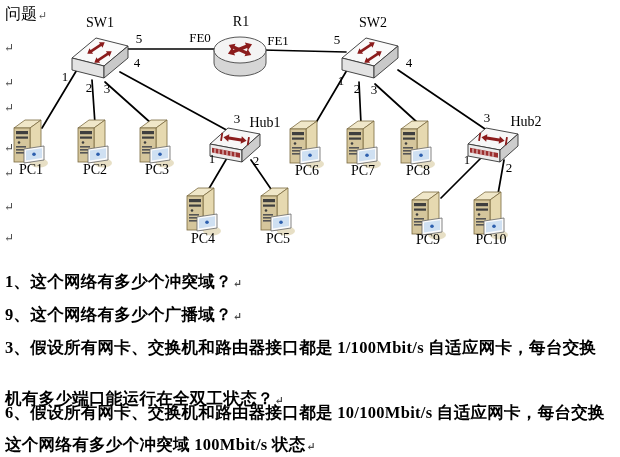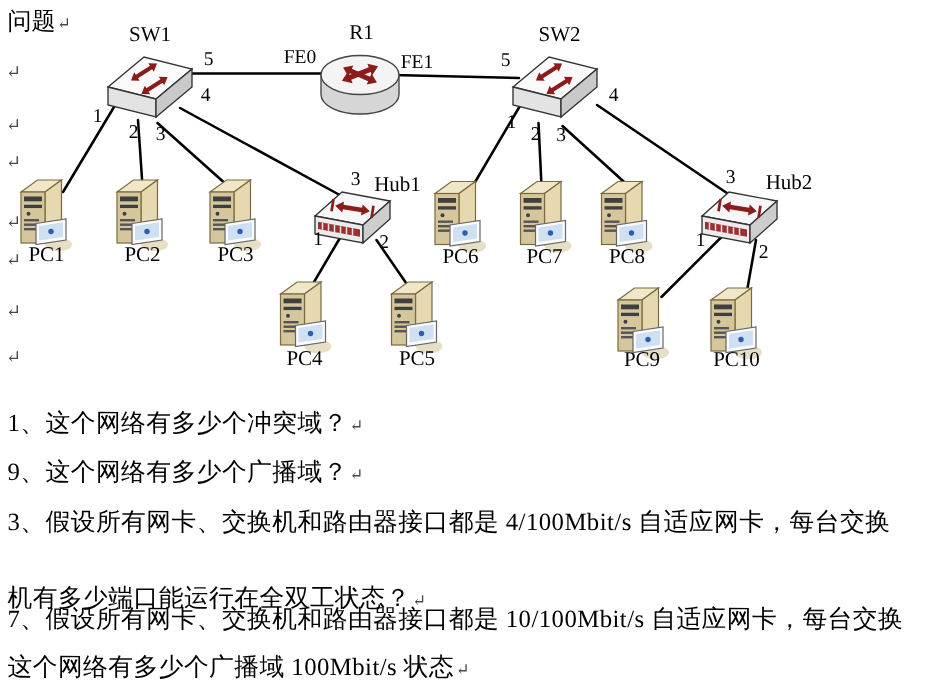--- a/index.html
+++ b/index.html
@@ -3,21 +3,21 @@
 <meta charset="utf-8">
 <style>
   html,body{margin:0;padding:0;}
   body{
     width:620px;height:457px;background:#ffffff;position:relative;overflow:hidden;
     font-family:"Liberation Serif","DejaVu Serif",serif;color:#000;
   }
   .title{position:absolute;left:5px;top:4px;font-size:16px;white-space:nowrap;}
   .pilcrow{font-size:11px;color:#4a4a4a;margin-left:1px;}
   .margin-mark{position:absolute;left:4px;font-size:12px;color:#4a4a4a;line-height:12px;}
-  .qline{position:absolute;left:5px;font-size:16.5px;white-space:nowrap;letter-spacing:0.3px;}
+  .qline{position:absolute;left:5px;font-size:16.5px;white-space:nowrap;letter-spacing:0.3px;font-weight:bold;}
   svg{position:absolute;left:0;top:0;}
   .dev-label{font-size:14px;fill:#000;text-anchor:middle;font-family:"Liberation Serif","DejaVu Serif",serif;}
   .port-label{font-size:13px;fill:#000;text-anchor:middle;font-family:"Liberation Serif","DejaVu Serif",serif;}
   .link{stroke:#000;stroke-width:1.7;stroke-linecap:round;}
 </style>
 </head>
 <body>
 
 <div class="title">
   <span>问题</span><span class="pilcrow">↵</span>
@@ -149,23 +149,23 @@
   <text class="port-label" x="487" y="122">3</text>
 </svg>
 
 <div class="qline" style="top:271px">
   <span>1、这个网络有多少个冲突域？</span><span class="pilcrow">↵</span>
 </div>
 <div class="qline" style="top:304px">
   <span>9、这个网络有多少个广播域？</span><span class="pilcrow">↵</span>
 </div>
 <div class="qline" style="top:337px">
-  <span>3、假设所有网卡、交换机和路由器接口都是 4/100Mbit/s 自适应网卡，每台交换</span>
+  <span>3、假设所有网卡、交换机和路由器接口都是 1/100Mbit/s 自适应网卡，每台交换</span>
 </div>
 <div class="qline" style="top:388px">
   <span>机有多少端口能运行在全双工状态？</span><span class="pilcrow">↵</span>
 </div>
 <div class="qline" style="top:402px">
-  <span>7、假设所有网卡、交换机和路由器接口都是 10/100Mbit/s 自适应网卡，每台交换</span>
+  <span>6、假设所有网卡、交换机和路由器接口都是 10/100Mbit/s 自适应网卡，每台交换</span>
 </div>
 <div class="qline" style="top:434px">
-  <span>这个网络有多少个广播域 100Mbit/s 状态</span><span class="pilcrow">↵</span>
+  <span>这个网络有多少个冲突域 100Mbit/s 状态</span><span class="pilcrow">↵</span>
 </div>
 
 </body></html>

